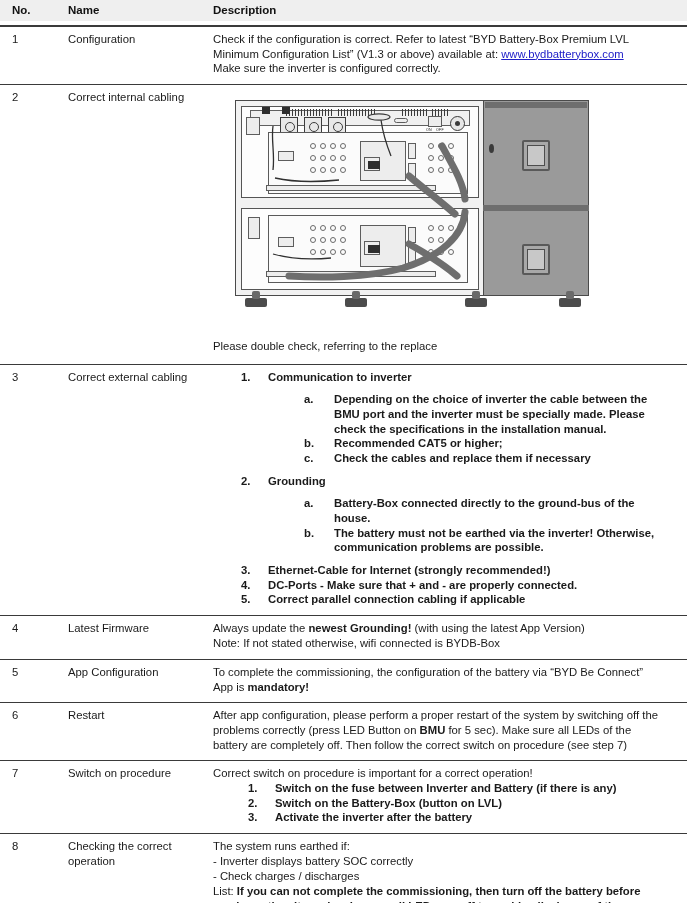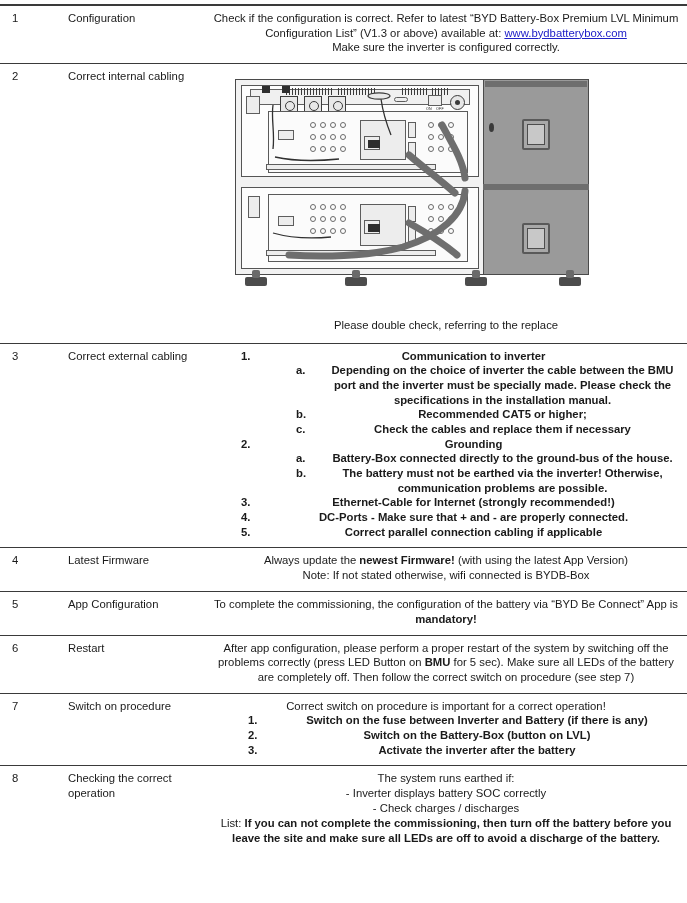--- a/index.html
+++ b/index.html
@@ -56,21 +56,21 @@
     font-size: 11.3px;
     line-height: 1.30;
     padding: 5px 0 8px 0;
     border-top: 1.8px solid #3a3a3a;
     background: #ffffff;
   }
   tbody tr:first-child td { border-top: none; }
 
   td.no    { padding-left: 12px; font-size: 11.3px; }
   td.name  { padding-left: 0px; padding-right: 8px; }
-  td.desc  { padding-left: 6px; padding-right: 8px; text-align: center; }
+  td.desc  { padding-left: 6px; padding-right: 24px; }
 
   .txt { margin: 0; }
   .txt b { font-weight: bold; }
   a.weblink {
     color: #2020c8;
     text-decoration: underline;
   }
 
   
   ol.lvl1 {
@@ -87,21 +87,21 @@
     margin: 0 0 0 0;
     line-height: 1.30;
   }
   ol.lvl1 > li::before {
     content: counter(l1) ".";
     position: absolute;
     left: 28px;
     top: 0;
   }
   ol.lvl2 {
-    margin: 0;
+    margin: 8px;
     padding-left: 0;
     list-style: none;
     counter-reset: l2;
   }
   ol.lvl2 > li {
     counter-increment: l2;
     position: relative;
     padding-left: 58px;
     line-height: 1.30;
   }
@@ -305,20 +305,25 @@
 <body>
 
 <div class="sheet">
 <table class="checklist">
   <colgroup>
     <col class="c-no">
         <col class="c-name">
         <col class="c-desc">
   </colgroup>
   <thead>
+    <tr>
+      <th class="h-no">No.</th>
+      <th class="h-name">Name</th>
+      <th class="h-desc">Description</th>
+    </tr>
     <tr class="header-rule">
       <th></th>
       <th></th>
       <th></th>
     </tr>
   </thead>
   <tbody>
 
     <tr>
       <td class="no">1</td>
@@ -477,21 +482,21 @@
           <li>Correct parallel connection cabling if applicable</li>
         </ol>
       </td>
     </tr>
 
     <tr>
       <td class="no">4</td>
       <td class="name">Latest Firmware</td>
       <td class="desc">
         <div class="lines">
-          <div><span>Always update the </span><b>newest Firmware!</b><span> (with using the latest App Version)</span></div>
+          <div><span>Always update the </span><b>newest Grounding!</b><span> (with using the latest App Version)</span></div>
           <div>Note: If not stated otherwise, wifi connected is BYDB-Box</div>
         </div>
       </td>
     </tr>
 
     <tr>
       <td class="no">5</td>
       <td class="name">App Configuration</td>
       <td class="desc">
         <p class="txt"><span>To complete the commissioning, the configuration of the battery via  “BYD Be Connect” App is </span><b>mandatory!</b></p>

